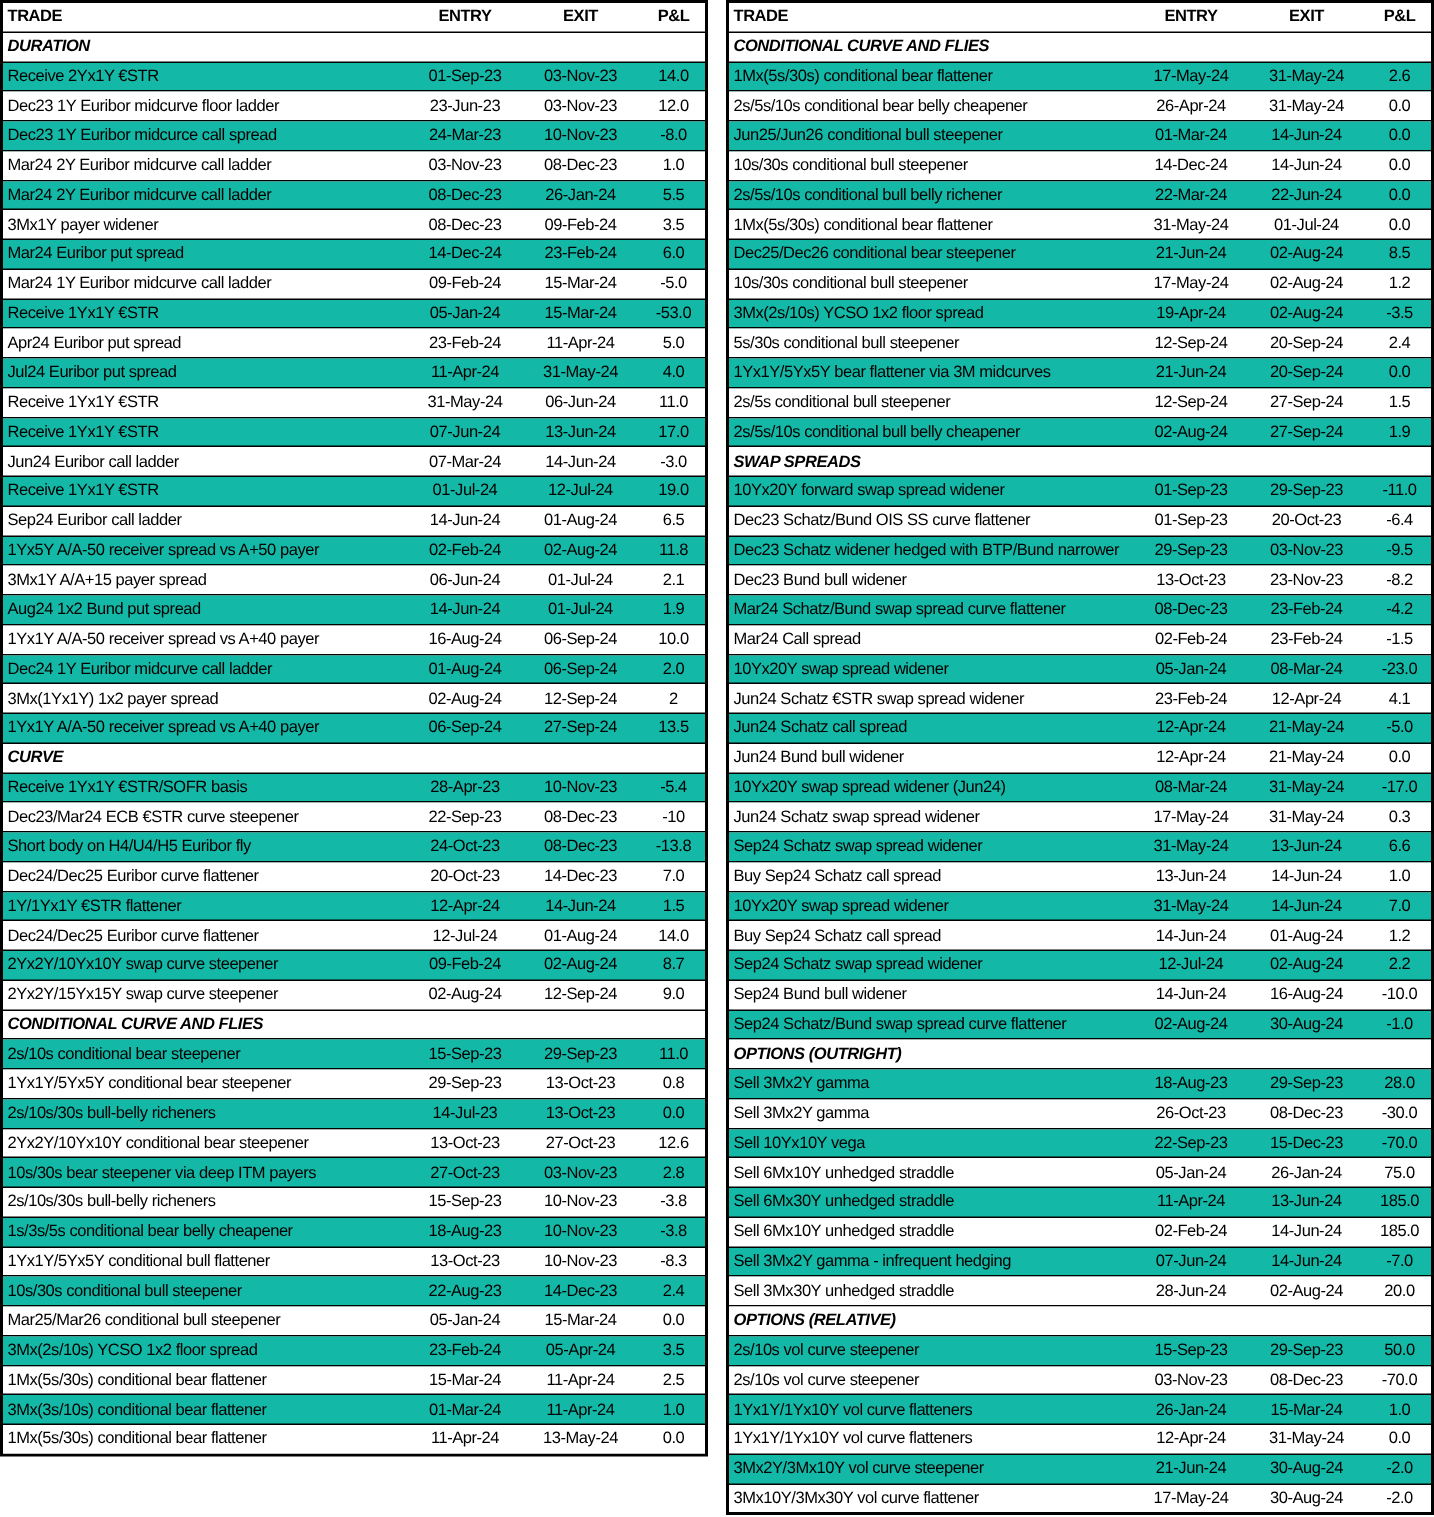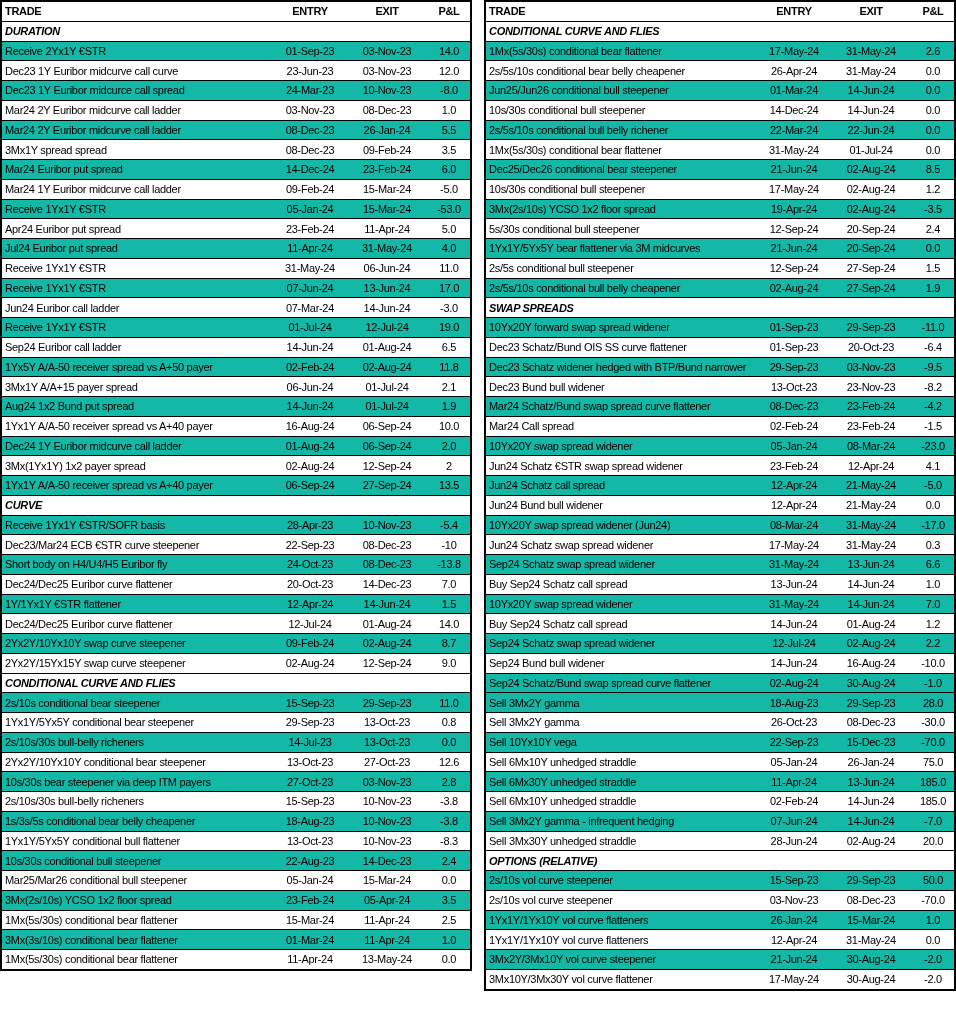--- a/index.html
+++ b/index.html
@@ -61,21 +61,21 @@
       <div class="row section-row">
         <div class="cell cell-trade">DURATION</div>
       </div>
       <div class="row shaded">
         <div class="cell cell-trade">Receive 2Yx1Y €STR</div>
         <div class="cell cell-entry">01-Sep-23</div>
         <div class="cell cell-exit">03-Nov-23</div>
         <div class="cell cell-pnl">14.0</div>
       </div>
       <div class="row">
-        <div class="cell cell-trade">Dec23 1Y Euribor midcurve call curve</div>
+        <div class="cell cell-trade">Dec23 1Y Euribor midcurve floor ladder</div>
         <div class="cell cell-entry">23-Jun-23</div>
         <div class="cell cell-exit">03-Nov-23</div>
         <div class="cell cell-pnl">12.0</div>
       </div>
       <div class="row shaded">
         <div class="cell cell-trade">Dec23 1Y Euribor midcurce call spread</div>
         <div class="cell cell-entry">24-Mar-23</div>
         <div class="cell cell-exit">10-Nov-23</div>
         <div class="cell cell-pnl">-8.0</div>
       </div>
@@ -85,21 +85,21 @@
         <div class="cell cell-exit">08-Dec-23</div>
         <div class="cell cell-pnl">1.0</div>
       </div>
       <div class="row shaded">
         <div class="cell cell-trade">Mar24 2Y Euribor midcurve call ladder</div>
         <div class="cell cell-entry">08-Dec-23</div>
         <div class="cell cell-exit">26-Jan-24</div>
         <div class="cell cell-pnl">5.5</div>
       </div>
       <div class="row">
-        <div class="cell cell-trade">3Mx1Y spread spread</div>
+        <div class="cell cell-trade">3Mx1Y payer widener</div>
         <div class="cell cell-entry">08-Dec-23</div>
         <div class="cell cell-exit">09-Feb-24</div>
         <div class="cell cell-pnl">3.5</div>
       </div>
       <div class="row shaded">
         <div class="cell cell-trade">Mar24 Euribor put spread</div>
         <div class="cell cell-entry">14-Dec-24</div>
         <div class="cell cell-exit">23-Feb-24</div>
         <div class="cell cell-pnl">6.0</div>
       </div>
@@ -536,20 +536,23 @@
         <div class="cell cell-entry">14-Jun-24</div>
         <div class="cell cell-exit">16-Aug-24</div>
         <div class="cell cell-pnl">-10.0</div>
       </div>
       <div class="row shaded">
         <div class="cell cell-trade">Sep24 Schatz/Bund swap spread curve flattener</div>
         <div class="cell cell-entry">02-Aug-24</div>
         <div class="cell cell-exit">30-Aug-24</div>
         <div class="cell cell-pnl">-1.0</div>
       </div>
+      <div class="row section-row">
+        <div class="cell cell-trade">OPTIONS (OUTRIGHT)</div>
+      </div>
       <div class="row shaded">
         <div class="cell cell-trade">Sell 3Mx2Y gamma</div>
         <div class="cell cell-entry">18-Aug-23</div>
         <div class="cell cell-exit">29-Sep-23</div>
         <div class="cell cell-pnl">28.0</div>
       </div>
       <div class="row">
         <div class="cell cell-trade">Sell 3Mx2Y gamma</div>
         <div class="cell cell-entry">26-Oct-23</div>
         <div class="cell cell-exit">08-Dec-23</div>

